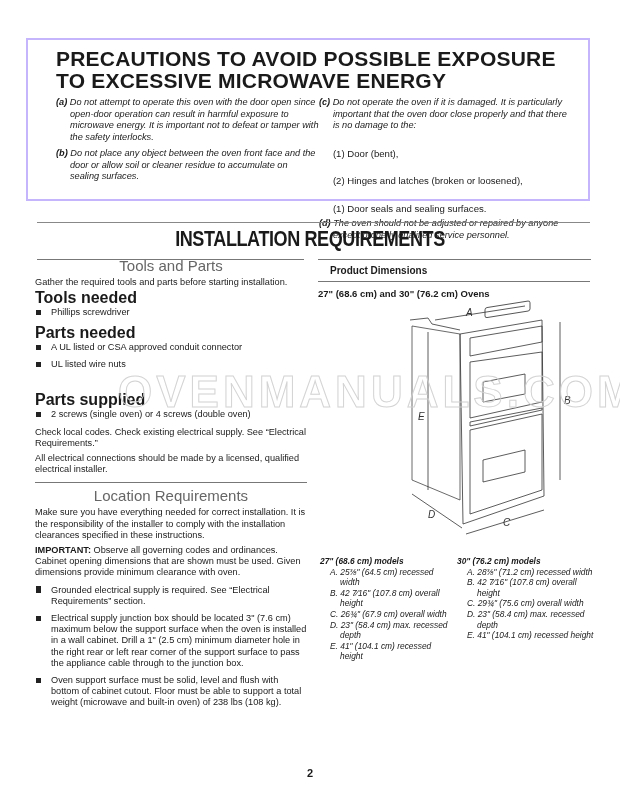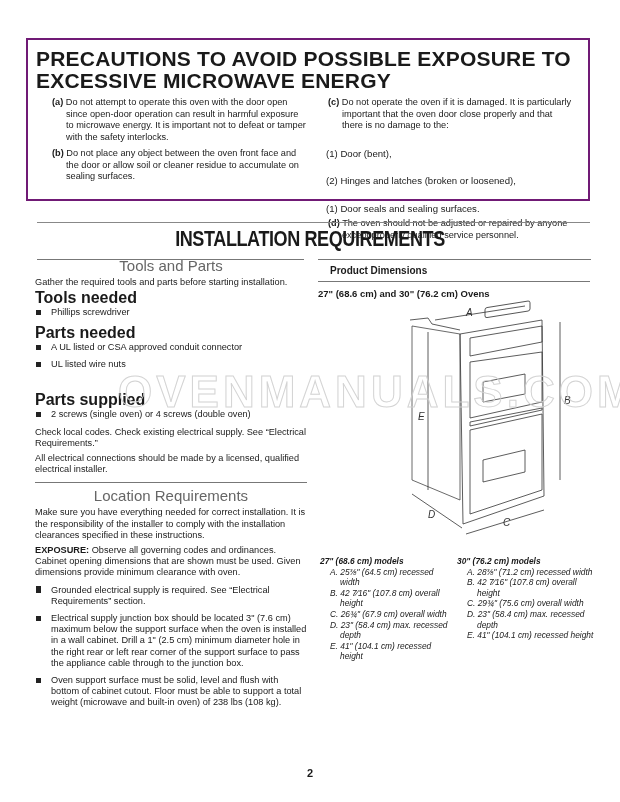--- a/index.html
+++ b/index.html
@@ -1,22 +1,22 @@
 <!DOCTYPE html>
 <html><head>
 <meta charset="utf-8">
 <style>
   html, body { margin:0; padding:0; background:#ffffff; }
   body { width:620px; height:802px; position:relative; overflow:hidden; font-family:"Liberation Sans", sans-serif; color:#1a1a1a; }
-  .precaution-box { position:absolute; left:26px; top:38px; width:564px; height:163px; border:2px solid #701a75; box-sizing:border-box; padding:8px 14px 6px 8px; }
+  .precaution-box { position:absolute; left:26px; top:38px; width:564px; height:163px; border:2px solid #c4b5fd; box-sizing:border-box; padding:8px 14px 6px 28px; }
   .precaution-title { font-family:"Liberation Sans", sans-serif; font-weight:bold; font-size:21px; line-height:22px; letter-spacing:0.2px; margin:0 0 5px 0; }
   .prec-cols { display:flex; justify-content:space-between; }
   .prec-col { width:270px; font-size:9.2px; line-height:11.5px; }
   .prec-col.right { width:262px; }
-  .pitem { margin:0 0 5px 16px; padding-left:14px; text-indent:-14px; }
+  .pitem { margin:0 0 5px 0; padding-left:14px; text-indent:-14px;font-style:italic; }
   .pitem b { font-weight:bold; }
   .subitem { font-size:9.6px; margin:16px 0 4px 14px; }
   .rule { position:absolute; height:1px; background:#777; }
   .install-title { position:absolute; left:0; width:620px; top:226px; text-align:center; font-family:"Liberation Sans", sans-serif; font-size:22px; font-weight:bold; letter-spacing:-0.5px; transform:scaleX(0.82); transform-origin:center; }
   .left-col { position:absolute; left:35px; top:257px; width:272px; font-size:9.2px; line-height:11.2px; }
   .section-head { text-align:center; font-size:15px; color:#666; margin:0 0 2px 0; line-height:18px; }
   .sub-head { font-weight:bold; font-size:16px; margin:3px 0 4px 0; }
   .para { margin:0 0 4px 0; }
   .bullet { position:relative; padding-left:16px; margin:0 0 6px 0; }
   .bullet .sq { position:absolute; left:1px; top:3px; width:5px; height:5px; background:#222; }
@@ -63,21 +63,21 @@
   <div class="sub-head" style="margin-top:8px;">Parts needed</div>
   <div class="bullet"><span class="sq"></span><span>A UL listed or CSA approved conduit connector</span></div>
   <div class="bullet"><span class="sq"></span><span>UL listed wire nuts</span></div>
   <div class="sub-head" style="margin-top:24px;">Parts supplied</div>
   <div class="bullet"><span class="sq"></span><span>2 screws (single oven) or 4 screws (double oven)</span></div>
   <div class="para">Check local codes. Check existing electrical supply. See “Electrical Requirements.”</div>
   <div class="para">All electrical connections should be made by a licensed, qualified electrical installer.</div>
   <div style="height:1px; background:#777; margin:7px 0 4px 0;"></div>
   <div class="section-head">Location Requirements</div>
   <div class="para">Make sure you have everything needed for correct installation. It is the responsibility of the installer to comply with the installation clearances specified in these instructions.</div>
-  <div class="para"><b>EXPOSURE:</b><span> Observe all governing codes and ordinances. Cabinet opening dimensions that are shown must be used. Given dimensions provide minimum clearance with oven.</span></div>
+  <div class="para"><b>IMPORTANT:</b><span> Observe all governing codes and ordinances. Cabinet opening dimensions that are shown must be used. Given dimensions provide minimum clearance with oven.</span></div>
   <div class="bullet"><span class="sq"></span></div>
   <div class="bullet"><span class="sq"></span><span>Grounded electrical supply is required. See “Electrical Requirements” section.</span></div>
   <div class="bullet"><span class="sq"></span><span>Electrical supply junction box should be located 3" (7.6 cm) maximum below the support surface when the oven is installed in a wall cabinet. Drill a 1" (2.5 cm) minimum diameter hole in the right rear or left rear corner of the support surface to pass the appliance cable through to the junction box.</span></div>
   <div class="bullet"><span class="sq"></span><span>Oven support surface must be solid, level and flush with bottom of cabinet cutout. Floor must be able to support a total weight (microwave and built-in oven) of 238 lbs (108 kg).</span></div>
 </div>
 
 <div class="right-col">
   <div class="pd-head">Product Dimensions</div>
   <div style="height:1px; background:#777;"></div>
   <div class="oven-caption">27" (68.6 cm) and 30" (76.2 cm) Ovens</div>

